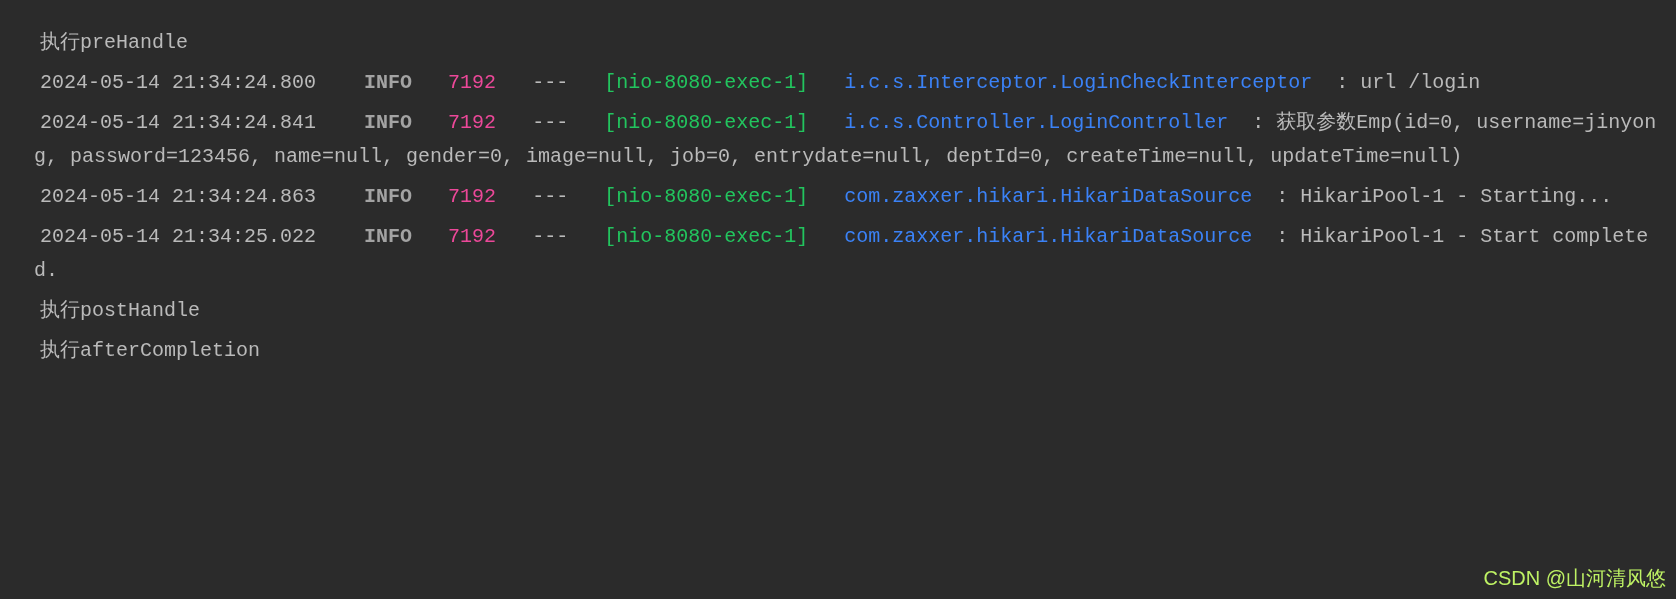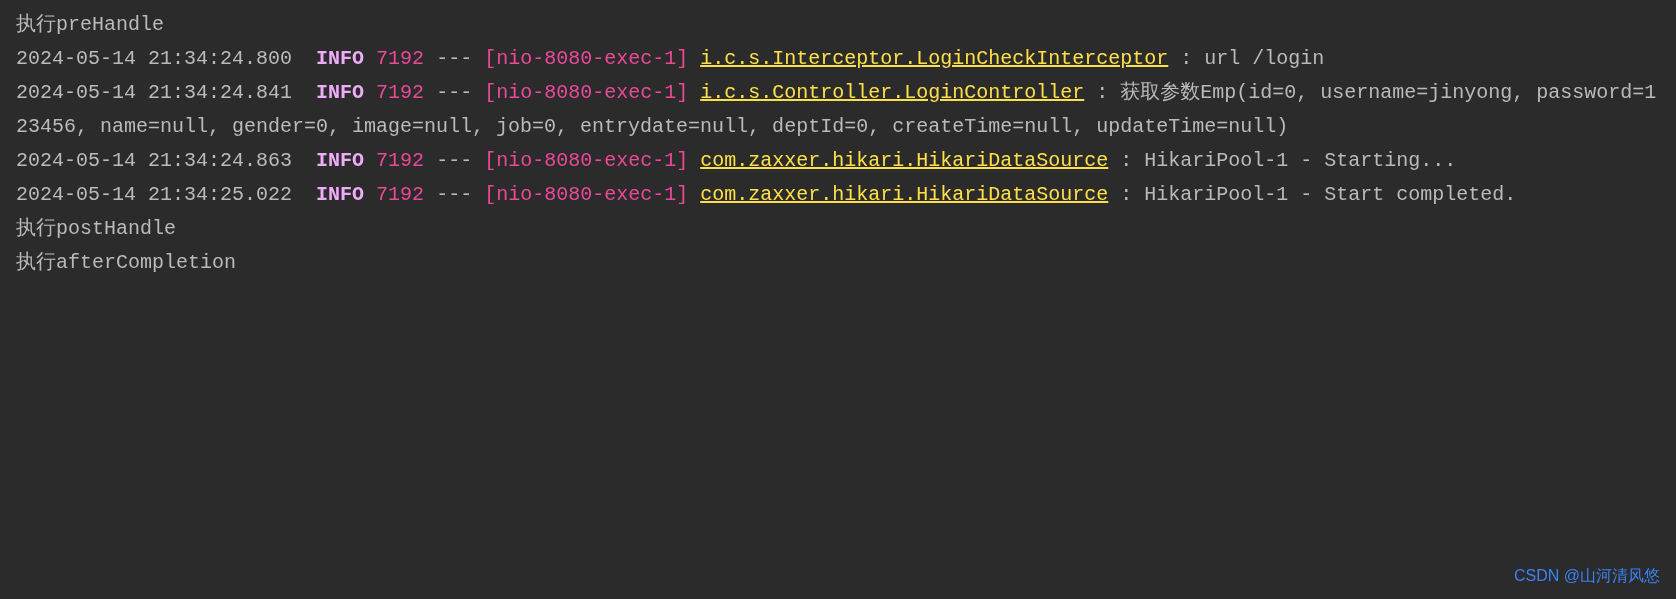--- a/index.html
+++ b/index.html
@@ -1,16 +1,16 @@
 <!DOCTYPE html>
 <html><head>
   <meta charset="utf-8">
   <style>
     * {
-      margin: 0;
+      margin: 6px;
       padding: 0;
       box-sizing: border-box;
     }
     body {
       background-color: #2b2b2b;
       color: #bababa;
       font-family: 'Consolas', 'Monaco', 'Courier New', monospace;
       font-size: 20px;
       line-height: 1.7;
       padding: 8px 16px;
@@ -21,45 +21,44 @@
     }
     .log-line {
       white-space: pre-wrap;
       word-break: break-all;
     }
     .timestamp {
       color: #bababa;
       text-align: center;
     }
     .level-info {
-      color: #f0abfc;
+      color: #a3a3a3;
       font-weight: bold;
     }
     .pid {
       color: #ec4899;
     }
     .dashes {
       color: #bababa;
     }
     .thread {
-      color: #ec4899;
+      color: #22c55e;
     }
     .logger {
-      color: #fde047;
-      text-decoration: underline;
+      color: #3b82f6;
     }
     .message {
       color: #bababa;
     }
     .watermark {
       position: absolute;
       bottom: 10px;
       right: 16px;
-      color: #3b82f6;
-      font-size: 16px;
+      color: #bef264;
+      font-size: 20px;
       font-family: sans-serif;
     }
   </style>
 </head>
 <body>
 
 <div class="log-line"><span class="message">执行preHandle</span></div>
 
 <div class="log-line"><span class="timestamp">2024-05-14 21:34:24.800</span><span>  </span><span class="level-info">INFO</span><span> </span><span class="pid">7192</span><span> </span><span class="dashes">---</span><span> </span><span class="thread">[nio-8080-exec-1]</span><span> </span><span class="logger">i.c.s.Interceptor.LoginCheckInterceptor</span><span class="message"> : url /login</span></div>
 

